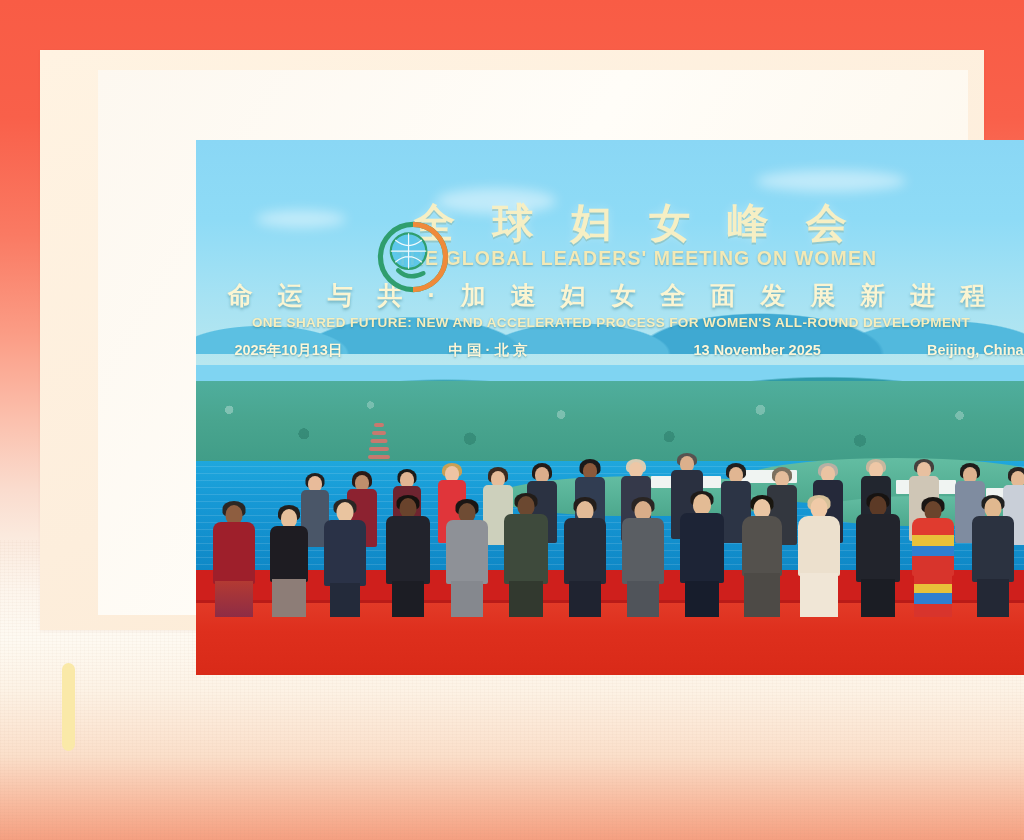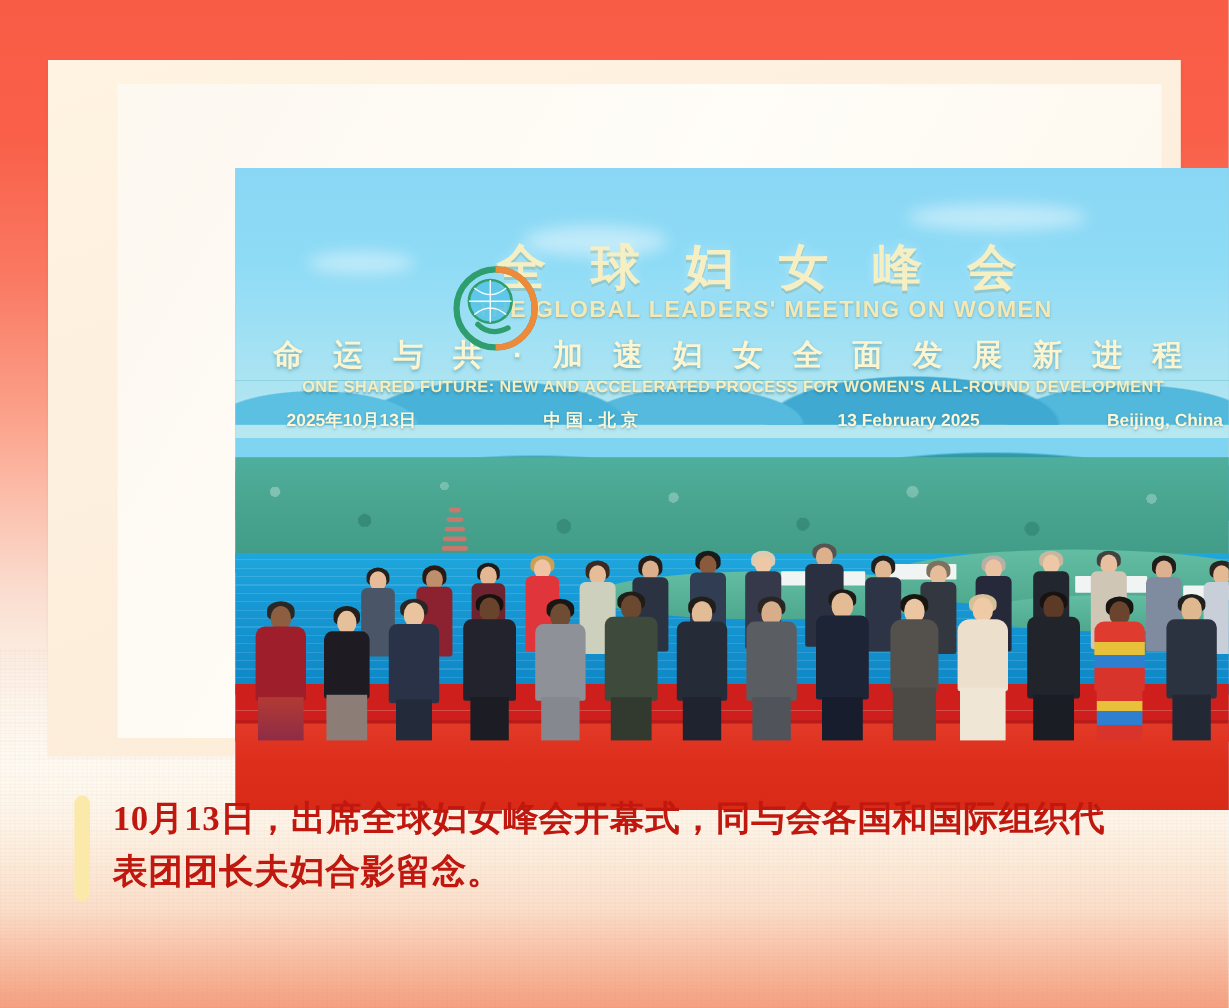--- a/index.html
+++ b/index.html
@@ -426,26 +426,25 @@
 
           <div id="title-cn">全 球 妇 女 峰 会</div>
           <div id="title-en">THE GLOBAL LEADERS' MEETING ON WOMEN</div>
           <div id="sub-cn">命 运 与 共 · 加 速 妇 女 全 面 发 展 新 进 程</div>
           <div id="sub-en">ONE SHARED FUTURE: NEW AND ACCELERATED PROCESS FOR WOMEN'S ALL-ROUND DEVELOPMENT</div>
           <div id="meta-row">
             <span>2025年10月13日</span>
             <span class="meta-gap-sm"></span>
             <span>中 国 · 北 京</span>
             <span class="meta-gap"></span>
-            <span>13 February 2025</span>
+            <span>13 November 2025</span>
             <span class="meta-gap-sm"></span>
             <span>Beijing, China</span>
           </div>
         </div>
 
       </div>
     </div>
   </div>
 
   <div id="accent-bar"></div>
-  <div id="caption">10月13日，出席全球妇女峰会开幕式，同与会各国和国际组织代表团团长夫妇合影留念。</div>
 
 </div>
 
 </body></html>

